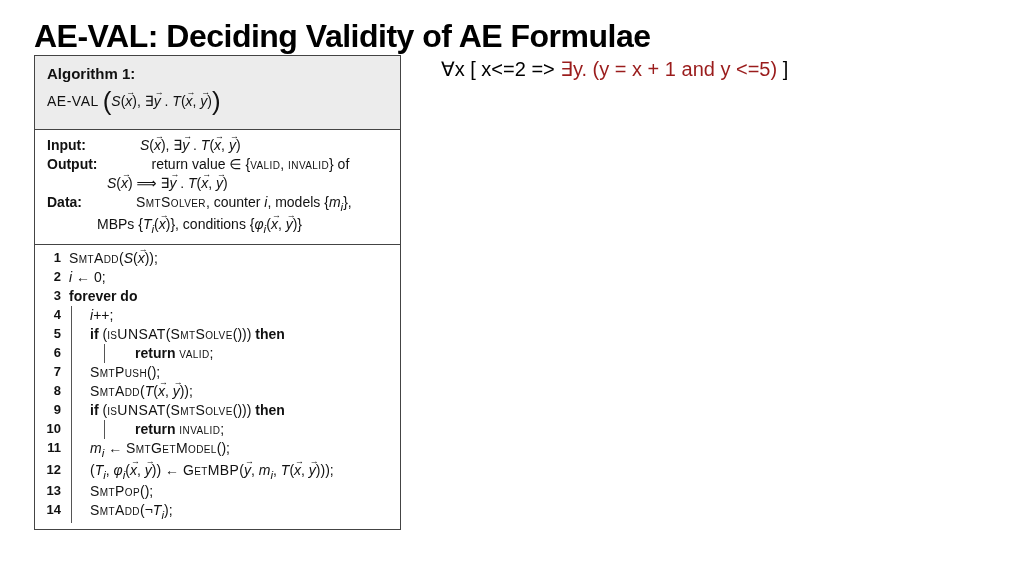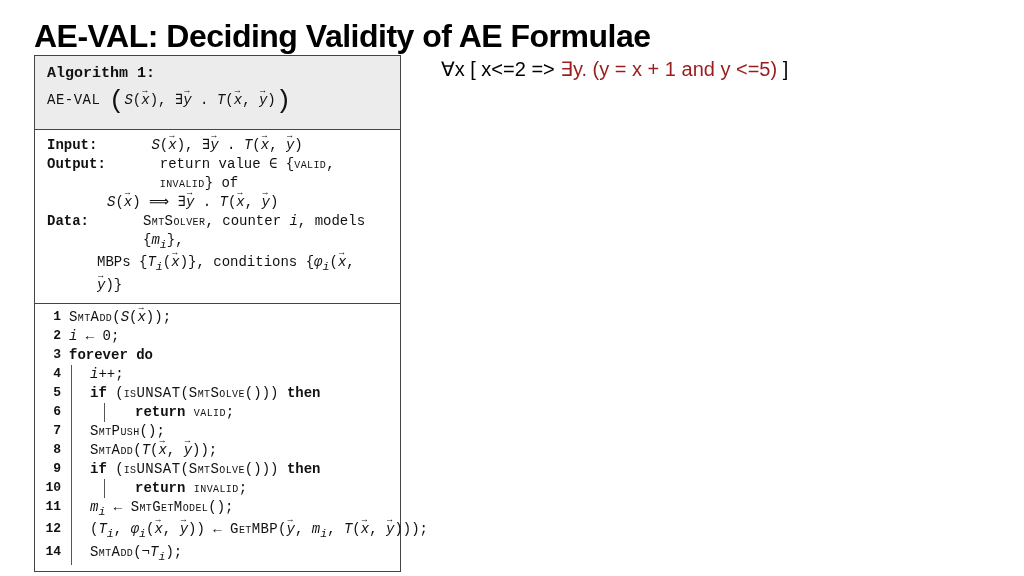--- a/index.html
+++ b/index.html
@@ -20,21 +20,21 @@
     letter-spacing: -0.5px;
   }
   .content-row {
     display: flex;
     gap: 40px;
     align-items: flex-start;
   }
   .algo-box {
     width: 365px;
     border: 1px solid #444;
-    font-family: Liberation Mono, monospace;
+    font-family: Liberation Sans, sans-serif;
     font-size: 14px;
     line-height: 1.35;
     color: #111;
   }
   .algo-head {
     background: #ececec;
     border-bottom: 1px solid #444;
     padding: 8px 12px 10px 12px;
   }
   .algo-label {
@@ -193,20 +193,24 @@
           </div>
           <div class="step">
             <div class="ln">11</div>
             <div class="cd"><span class="ind1"><span class="it">m<sub>i</sub></span> ← <span class="sc">SmtGetModel</span>();</span></div>
           </div>
           <div class="step">
             <div class="ln">12</div>
             <div class="cd"><span class="ind1">(<span class="it">T<sub>i</sub></span>, <span class="it">φ<sub>i</sub></span>(<span class="vec">x</span>, <span class="vec">y</span>)) ← <span class="sc">GetMBP</span>(<span class="vec">y</span>, <span class="it">m<sub>i</sub></span>, <span class="it">T</span>(<span class="vec">x</span>, <span class="vec">y</span>)));</span></div>
           </div>
           <div class="step">
+            <div class="ln">13</div>
+            <div class="cd"><span class="ind1"><span class="sc">SmtPop</span>();</span></div>
+          </div>
+          <div class="step">
             <div class="ln">14</div>
             <div class="cd"><span class="ind1"><span class="sc">SmtAdd</span>(¬<span class="it">T<sub>i</sub></span>);</span></div>
           </div>
         </div>
     </div>
 
     <div class="formula">
       <span>∀x [ x&lt;=2 =&gt; </span><span class="exists">∃y. (y = x + 1 and y &lt;=5)</span><span> ]</span>
     </div>
 

